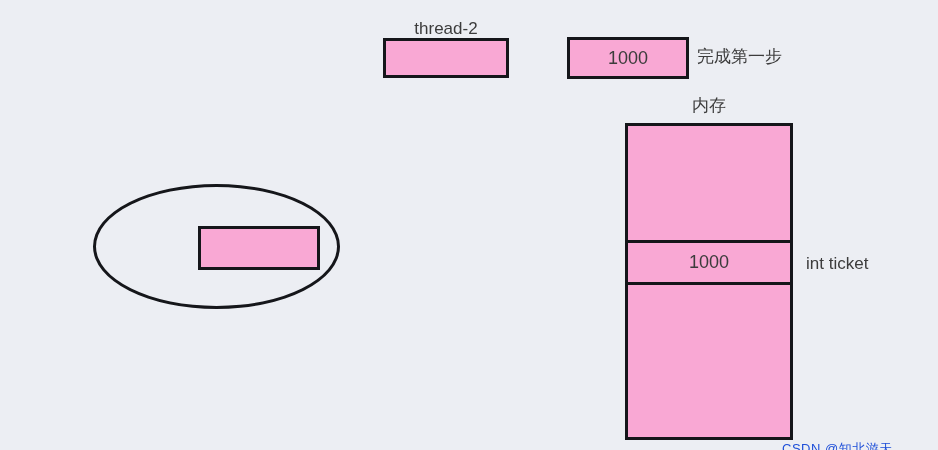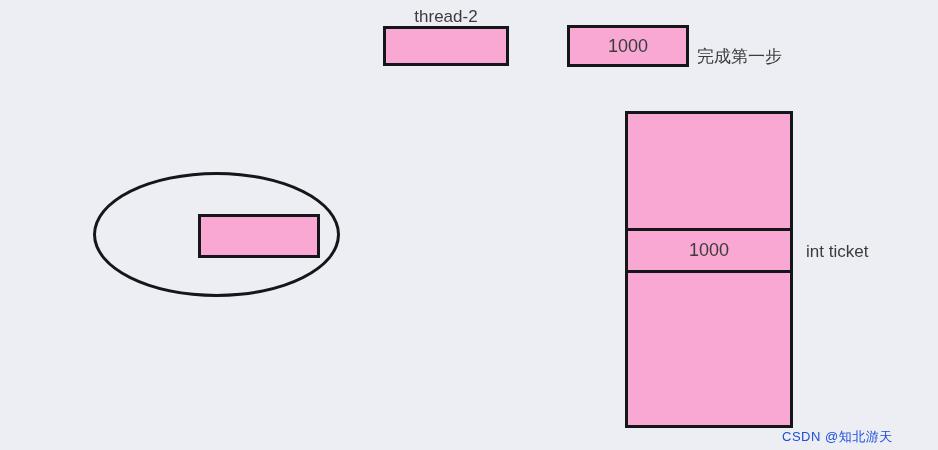--- a/index.html
+++ b/index.html
@@ -10,35 +10,34 @@
     width: 938px;
     height: 450px;
     background: #eceef3;
     font-family: "Liberation Sans", "DejaVu Sans", sans-serif;
     overflow: hidden;
     position: relative;
   }
   #canvas {
     position: absolute;
     left: 0;
-    top: 0;
+    top: 12px;
     width: 938px;
     height: 366px;
     border-radius: 28px;
   }
   .lbl {
     position: absolute;
     color: #3c3c3c;
     font-size: 17px;
     line-height: 1;
     white-space: nowrap;
   }
   .lbl-cn {
     font-family: Liberation Sans, sans-serif;
-    margin-top: 12px;
   }
   .box {
     position: absolute;
     background: #f9a8d4;
     border: 3px solid #15161a;
     box-sizing: border-box;
     display: flex;
     align-items: center;
     justify-content: center;
     color: #3c3c3c;
@@ -81,20 +80,21 @@
 <body>
 
 <div id="canvas">
 
   <div class="lbl" id="thread2-label">thread-2</div>
   <div class="box" id="thread2-box"></div>
 
   <div class="box" id="thread1-box">1000</div>
   <div class="lbl lbl-cn" id="step-label">完成第一步</div>
 
+  <div class="lbl lbl-cn" id="memory-label">内存</div>
   <div class="box" id="memory-box"></div>
   <div class="box" id="ticket-row">1000</div>
   <div class="lbl" id="ticket-label">int ticket</div>
 
   <div id="ellipse"></div>
   <div class="box" id="inner-rect"></div>
 
   <div id="watermark">CSDN @知北游天</div>
 
 </div>

